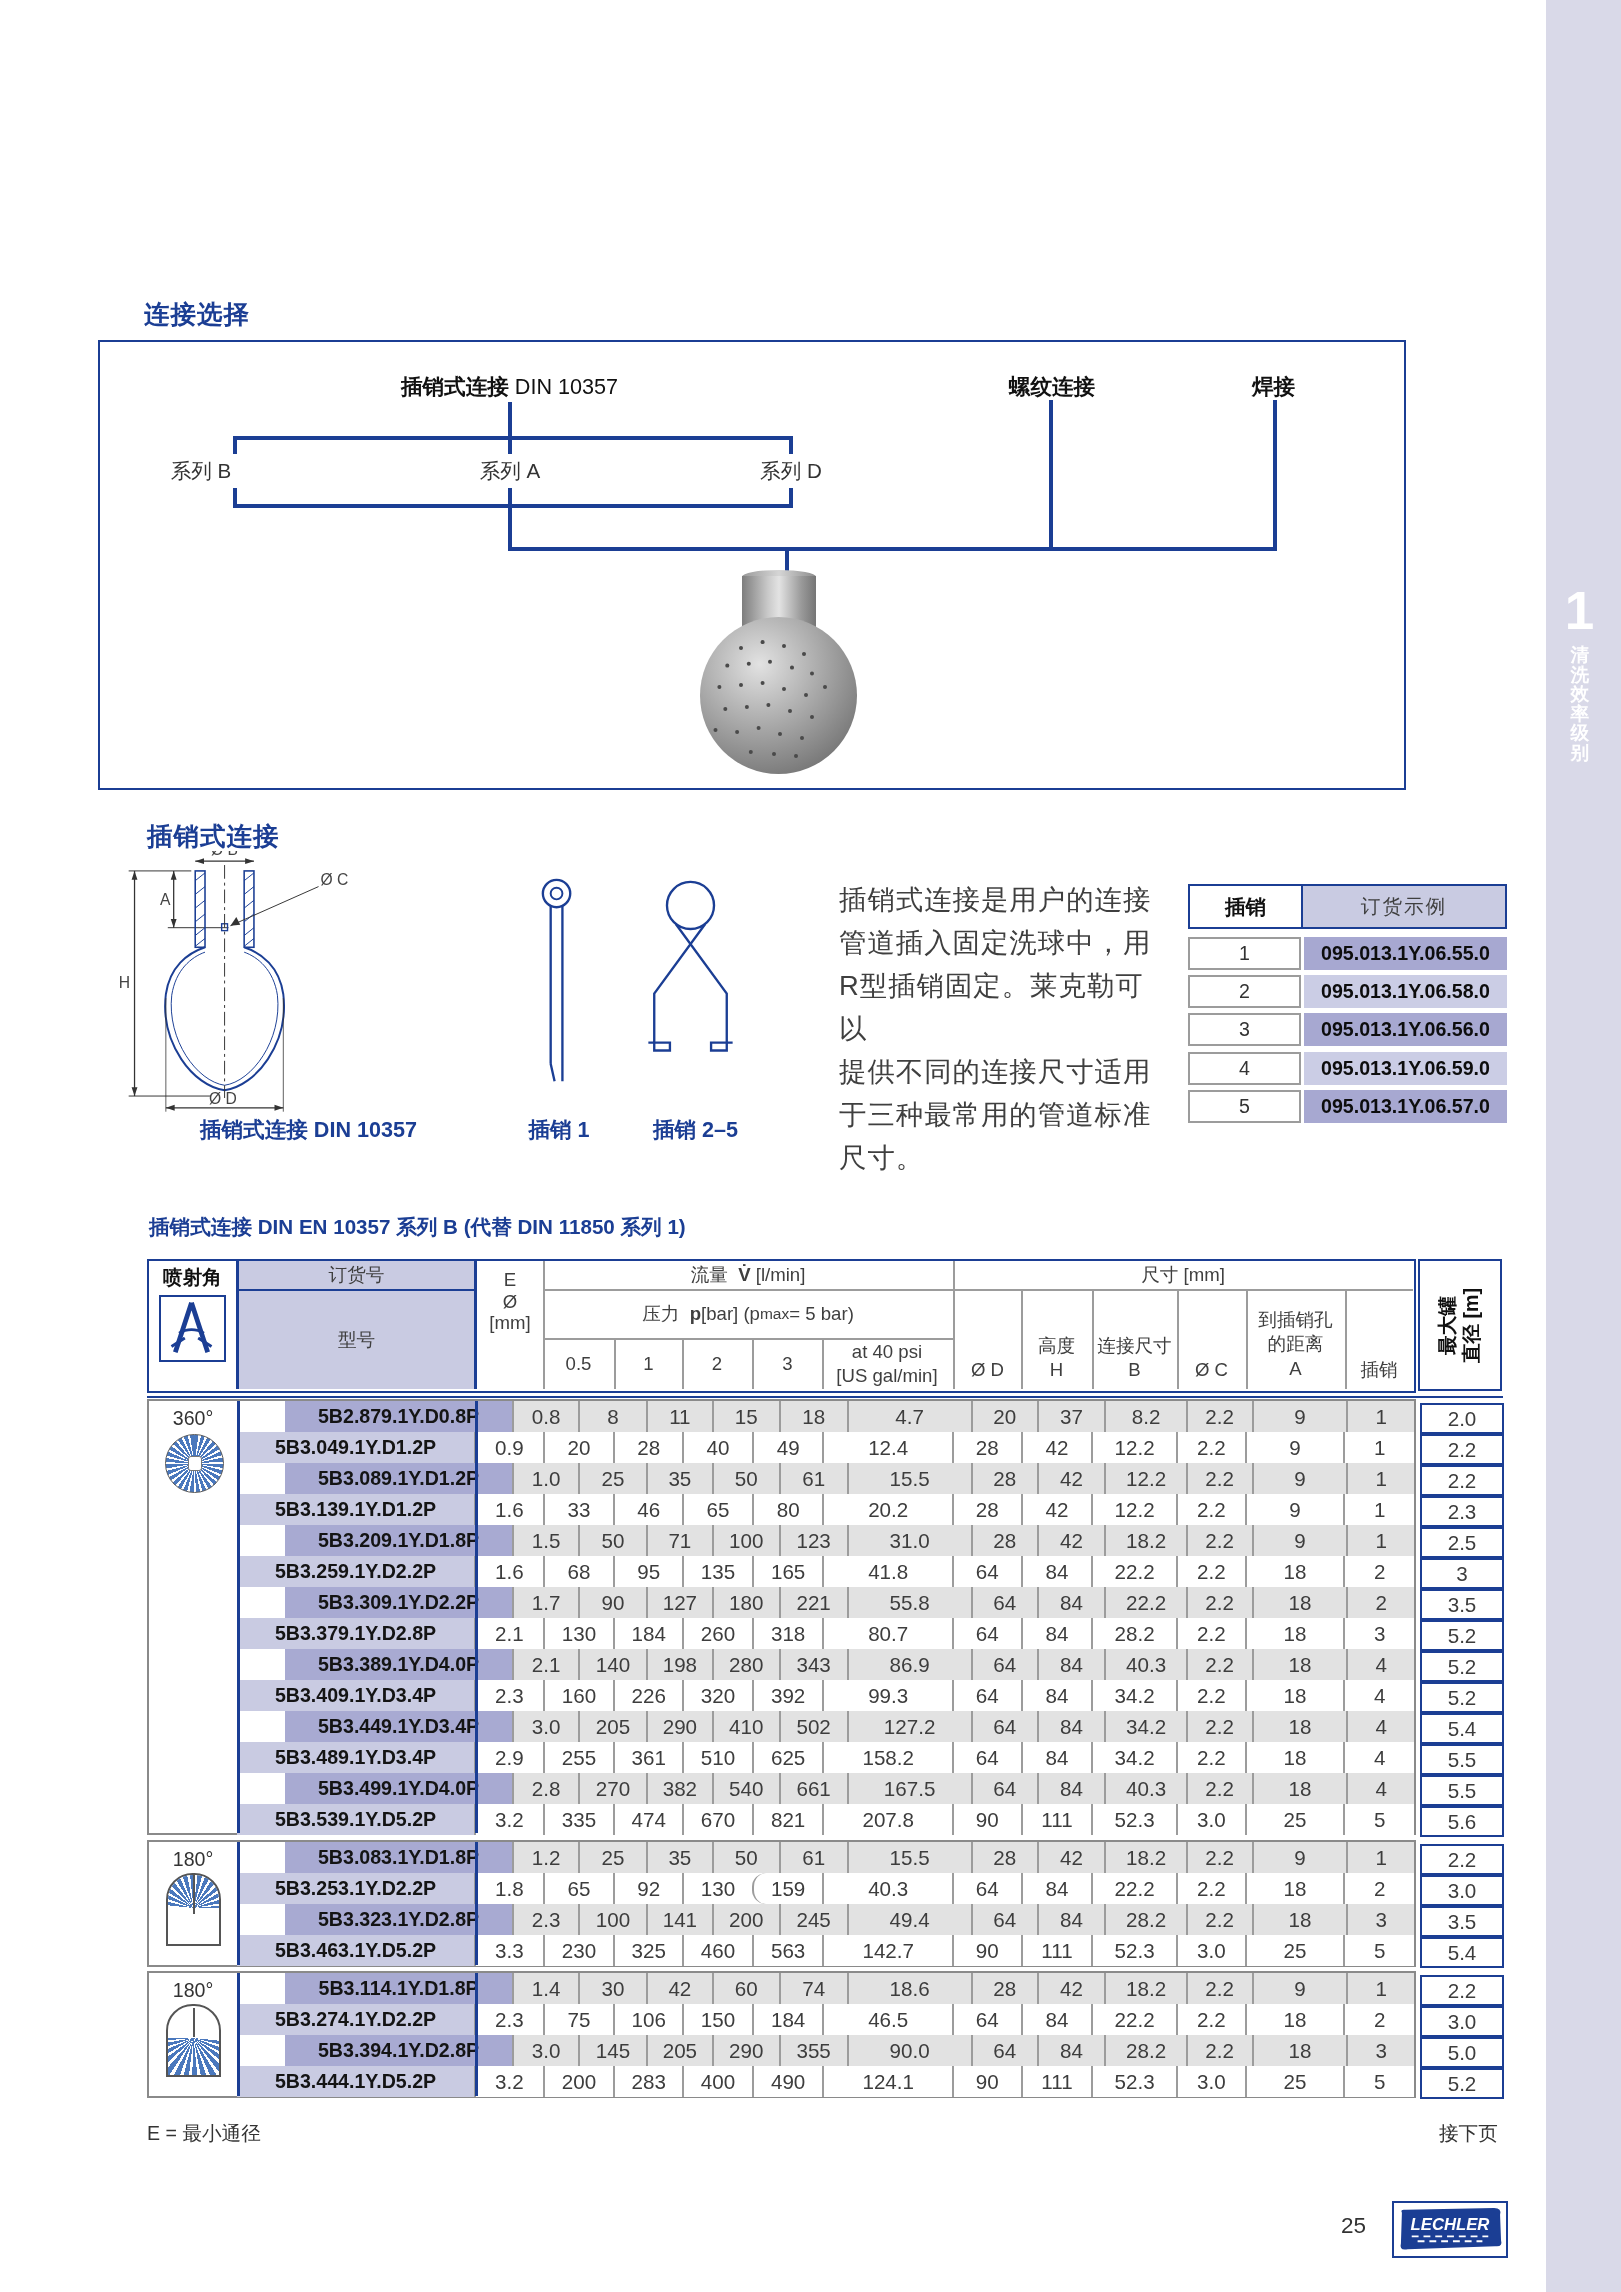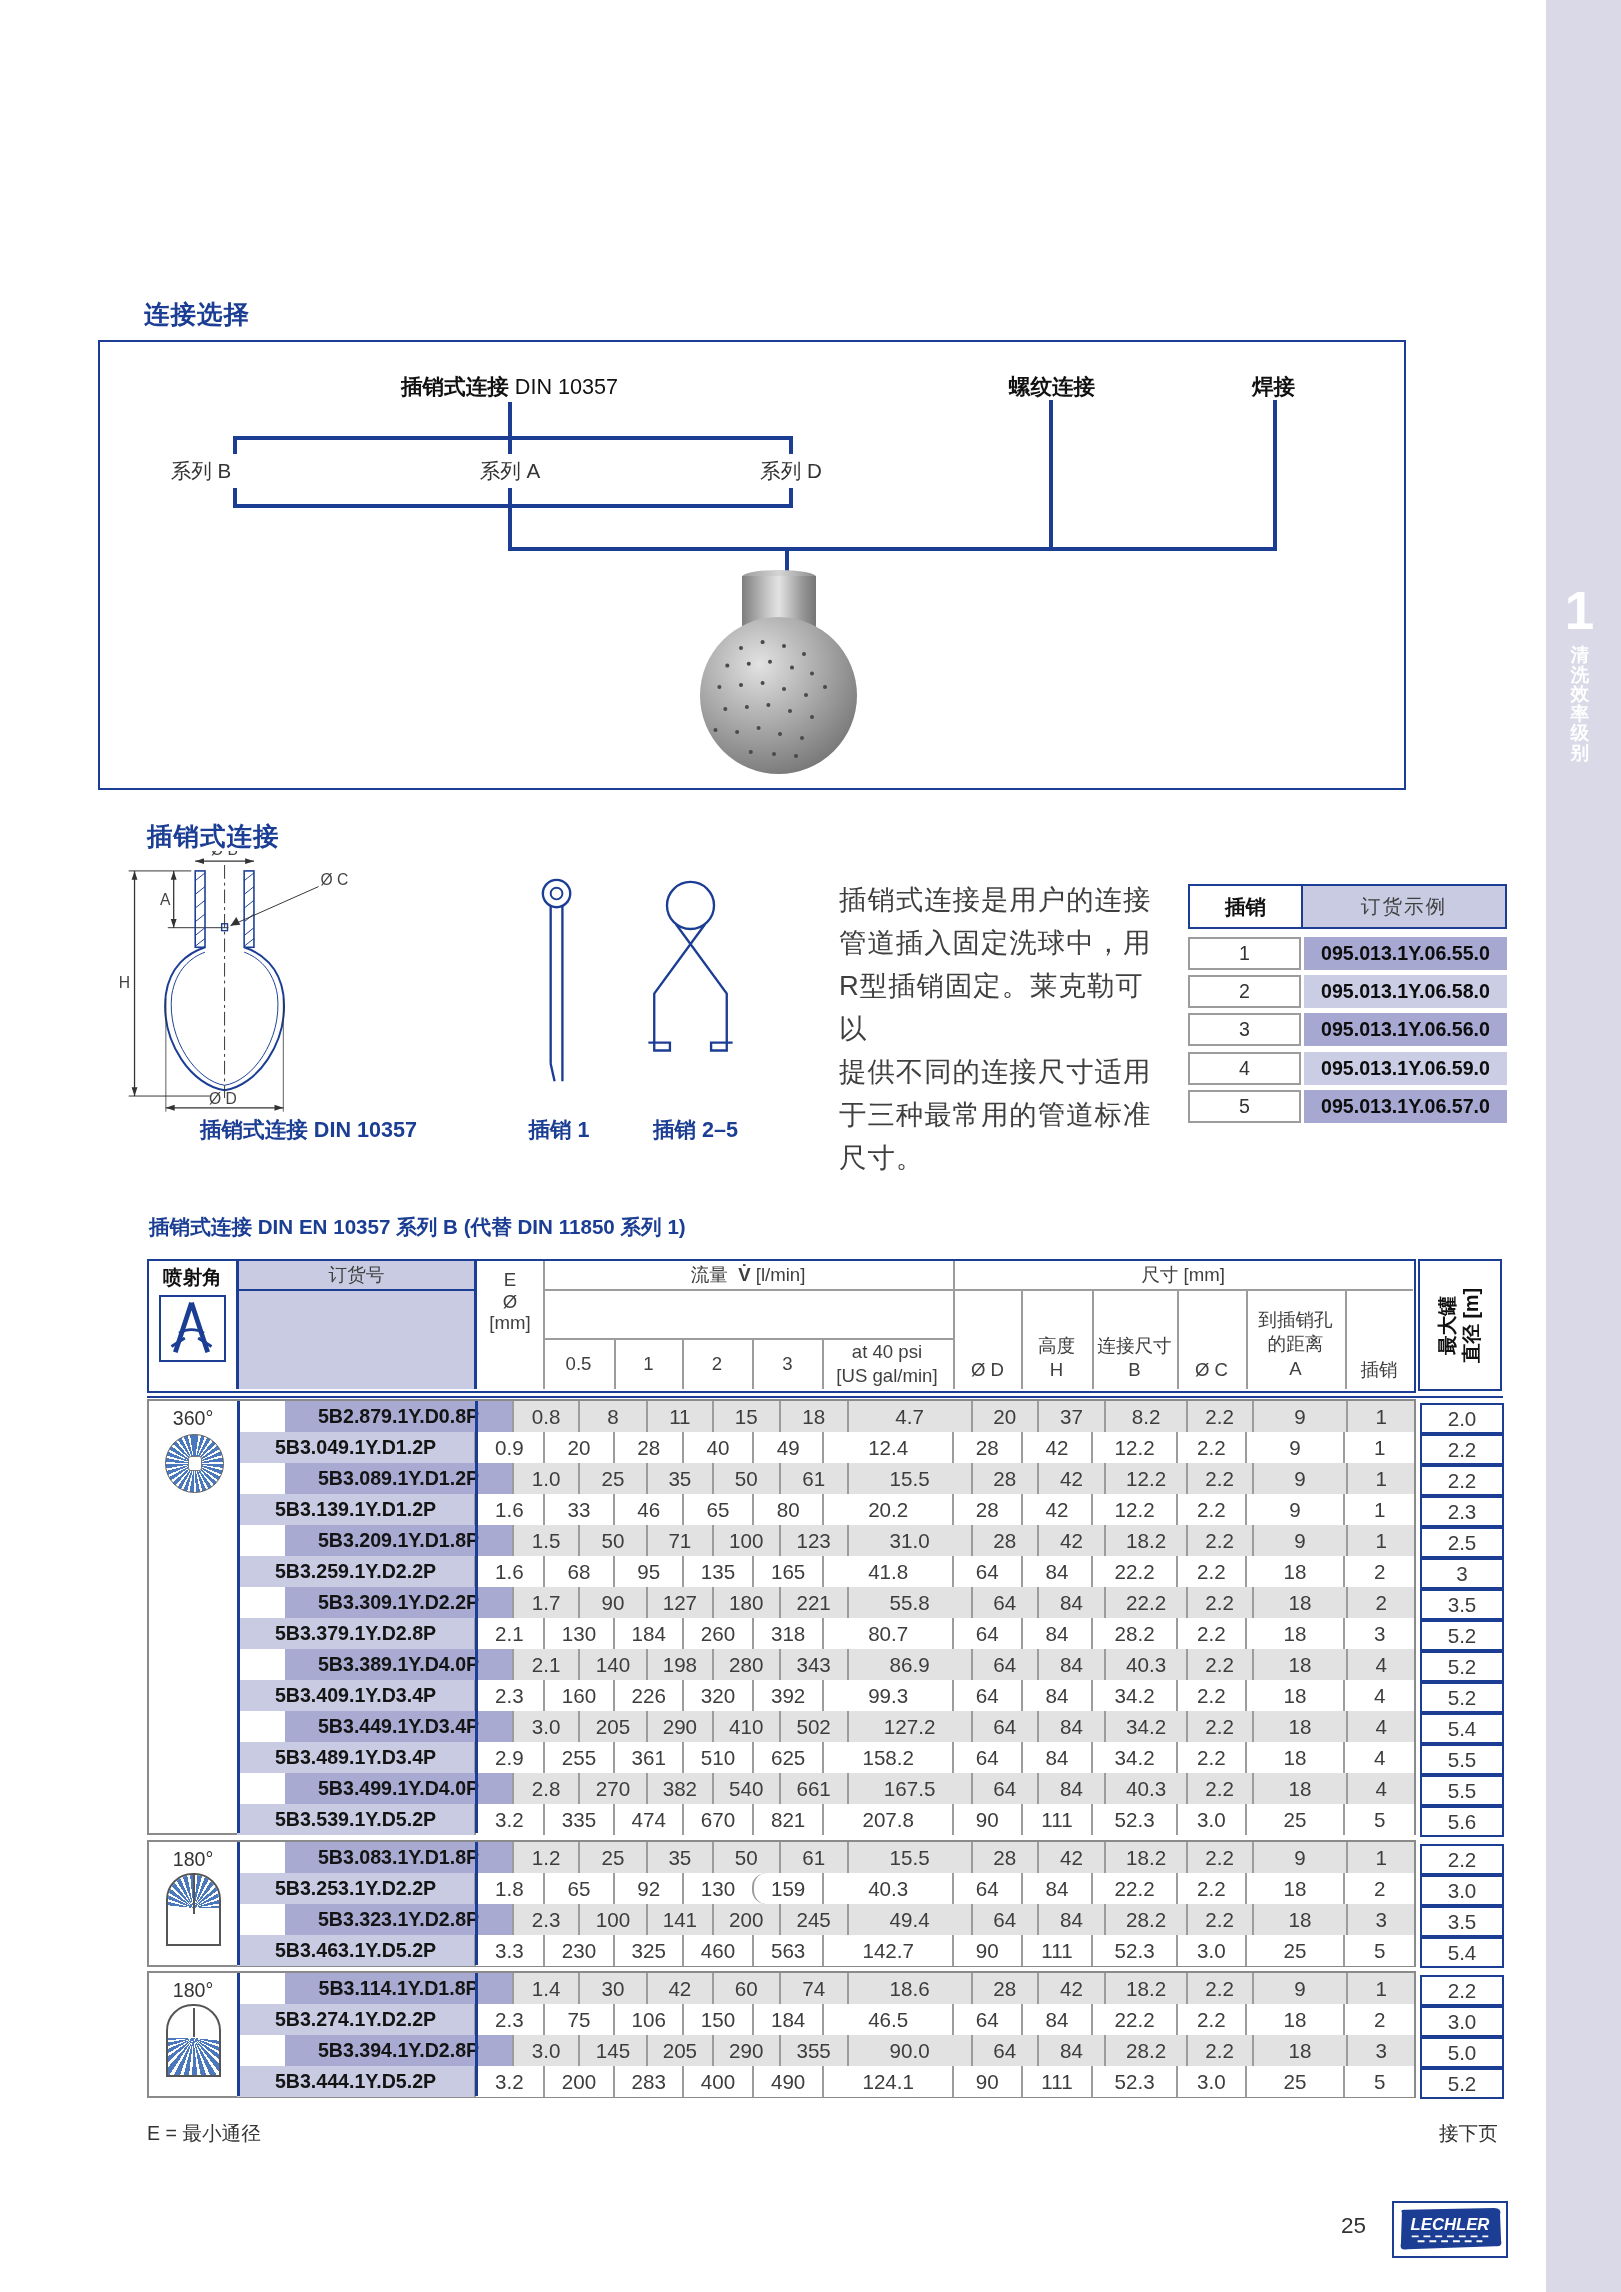--- a/index.html
+++ b/index.html
@@ -235,31 +235,37 @@
       <svg width="61" height="61" viewBox="0 0 64 64">
         <path d="M32 6 L15 58 M32 6 L49 58" stroke="#1b3e94" stroke-width="5" fill="none"></path>
         <path d="M19 38 A24 24 0 0 1 45 38" stroke="#1b3e94" stroke-width="3" fill="none"></path>
         <path d="M11 52 L25 43 M53 52 L39 43" stroke="#1b3e94" stroke-width="3" fill="none"></path>
       </svg>
     </div>
 
     <div class="lav abs" style="left:87px;top:0;width:241px;height:128px;"></div>
     <div class="th-txt" style="left:87px;top:0;width:241px;height:28px;">订货号</div>
     <div class="ln" style="left:87px;top:28px;width:241px;height:2px;"></div>
+    <div class="th-txt" style="left:87px;top:30px;width:241px;height:98px;">型号</div>
 
     <div class="th-txt" style="left:328px;top:5.9px;width:66px;height:69px;white-space:pre-line;line-height:21.6px;">E
 Ø
 [mm]</div>
 
     <div class="th-txt" style="left:394px;top:0;width:410px;height:28px;">
       <span>流量</span>&nbsp;&nbsp;
       <b>V̇</b>&nbsp;
       <span>[l/min]</span>
     </div>
 
+    <div class="th-txt" style="left:394px;top:28px;width:410px;height:49px;">
+      <span>压力</span>&nbsp;&nbsp;
+      <b>p</b>
+      <span> [bar] (p</span><sub>max</sub><span> = 5 bar)</span>
+    </div>
 
     <div class="th-txt" style="left:394px;top:77px;width:71px;height:51px;">0.5</div>
     <div class="th-txt" style="left:465px;top:77px;width:69px;height:51px;">1</div>
     <div class="th-txt" style="left:533px;top:77px;width:70px;height:51px;">2</div>
     <div class="th-txt" style="left:603px;top:77px;width:71px;height:51px;">3</div>
     <div class="th-txt" style="left:673px;top:77px;width:130px;height:51px;line-height:23.5px;flex-direction:column;justify-content:center;">
       <span>at 40 psi</span>
       <span>[US gal/min]</span>
     </div>
 

